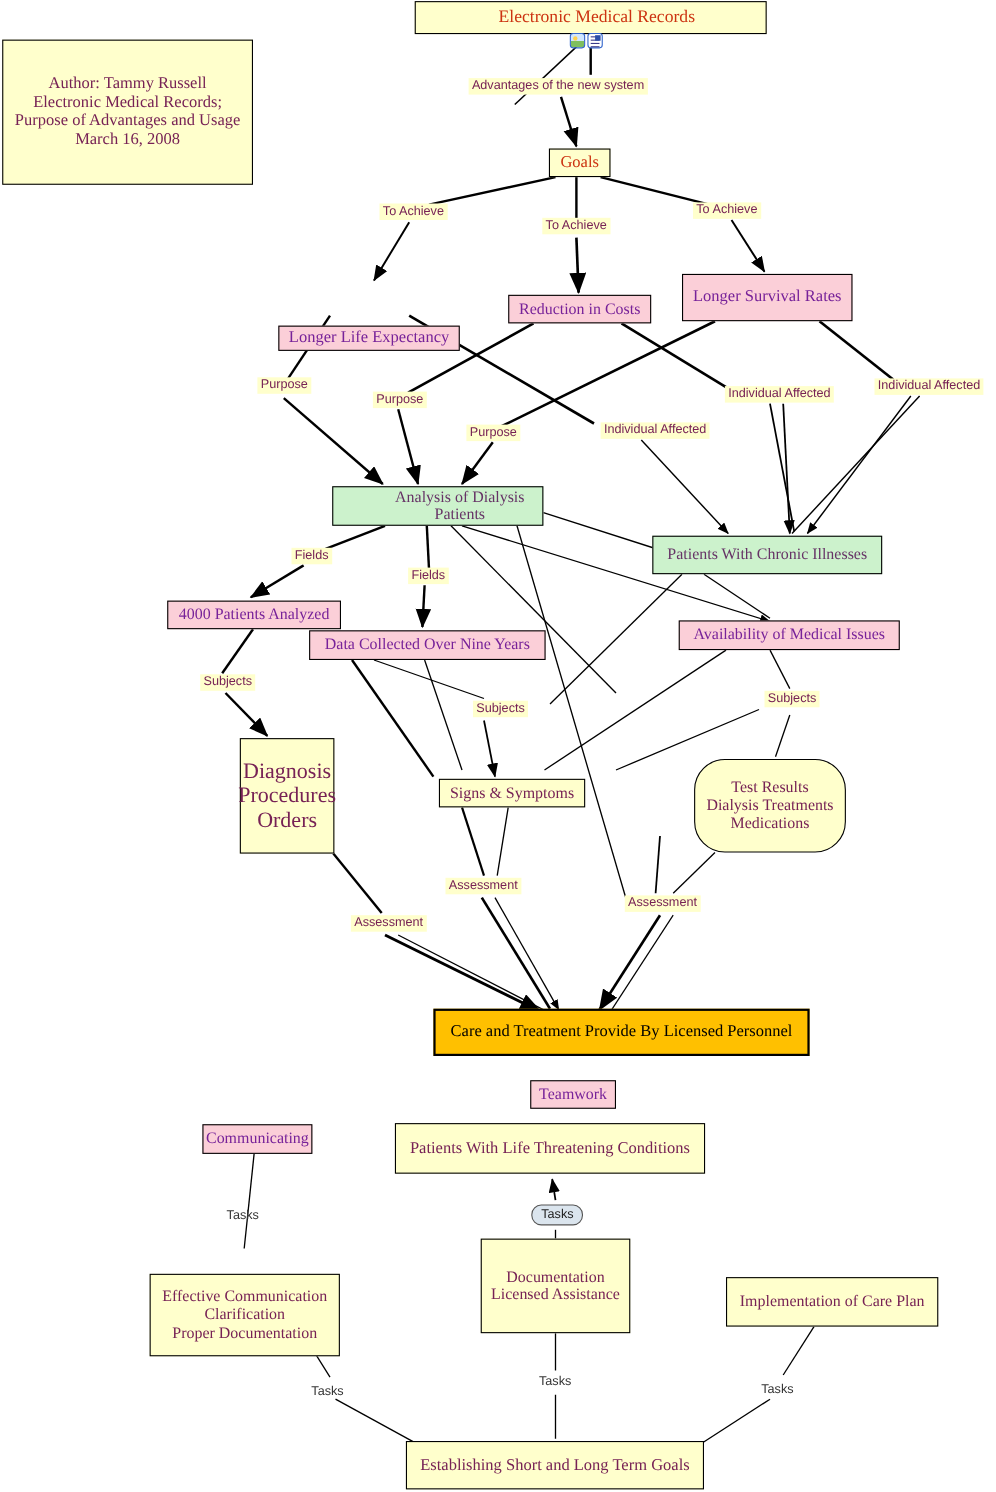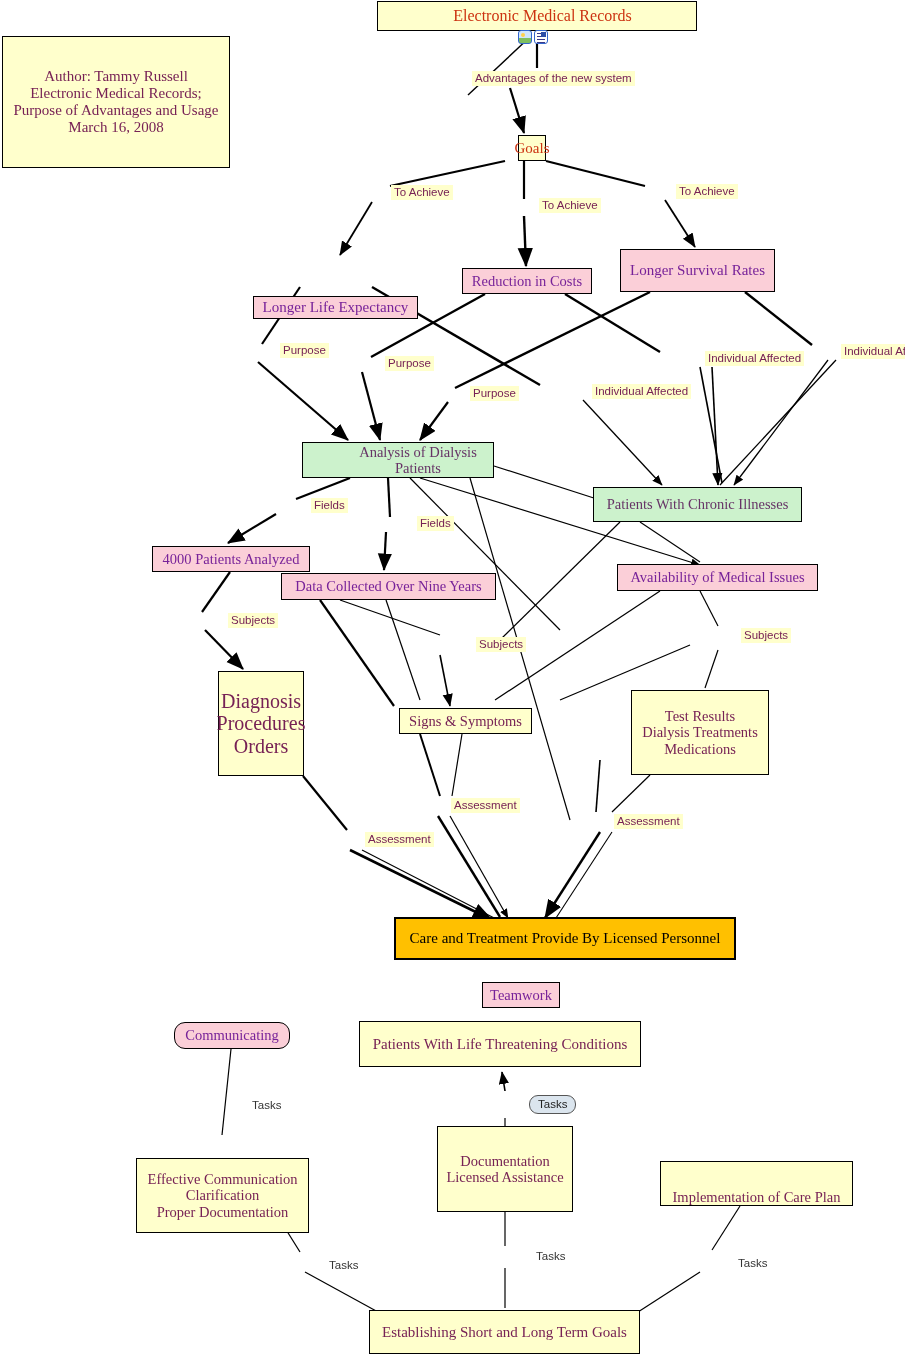--- a/index.html
+++ b/index.html
@@ -14,21 +14,21 @@
   .node .lines{display:block;}
   .n-yellow{background:#ffffcc;color:#772255;}
   .n-pink{background:#fbcfd8;color:#772299;}
   .n-green{background:#ccf2cc;color:#663366;}
   .n-orange{background:#ffc000;color:#000000;border:2px solid #000;margin-left:41px;}
   .n-title{background:#ffffcc;color:#cc3311;padding-left:11px;}
   .n-goals{background:#ffffcc;color:#cc3311;}
 
   .lbl{position:absolute;font-family:"Liberation Sans", sans-serif;
        font-size:11.5px;color:#772255;white-space:nowrap;
-       background:#ffffcc;padding:1px 3px;line-height:1.15;margin-left:46px;}
+       background:#ffffcc;padding:1px 3px;line-height:1.15;}
   .lbl.plain{background:transparent;color:#333333;}
   .lbl.sel{background:#dbe5ee;border:1px solid #555;border-radius:9px;
            padding:2px 8px;color:#222222;}
 
   .icons{position:absolute;display:flex;gap:2px;}
   .ic{width:14px;height:14px;border:1px solid #3366cc;border-radius:3px;
       background:#f3f3f3;position:relative;box-sizing:border-box;}
   .ic.img{background:linear-gradient(#cfe6ff 0 55%, #7fbf5f 55% 100%);}
   .ic.img:after{content:"";position:absolute;left:2px;top:2px;width:4px;height:4px;
       border-radius:50%;background:#ffd24d;}
@@ -148,21 +148,21 @@
 
   <div class="node n-yellow" style="left:2px;top:36px;width:228px;height:132px;font-size:15px;">
       <span class="lines" id="authornote">
         <div>Author:  Tammy Russell</div>
         <div>Electronic Medical Records;</div>
         <div>Purpose of Advantages and Usage</div>
         <div>March 16, 2008</div>
       </span>
     </div>
 
-  <div class="node n-goals" style="left:518px;top:135px;width:28px;height:26px;font-size:15px;">
+  <div class="node n-goals" style="left:499px;top:135px;width:56px;height:26px;font-size:15px;">
       <span>Goals</span>
     </div>
 
   <div class="node n-pink" style="left:253px;top:257px;width:165px;height:23px;font-size:15px;margin-top:39px;">
       <span>Longer Life Expectancy</span>
     </div>
   <div class="node n-pink" style="left:462px;top:268px;width:130px;height:26px;font-size:14.5px;">
       <span>Reduction in Costs</span>
     </div>
   <div class="node n-pink" style="left:620px;top:249px;width:155px;height:43px;font-size:15px;">
@@ -189,56 +189,56 @@
   <div class="node n-yellow" style="left:218px;top:671px;width:86px;height:105px;font-size:20px;">
       <span class="lines" id="diagnosisTxt">
         <div>Diagnosis</div>
         <div>Procedures</div>
         <div>Orders</div>
       </span>
     </div>
   <div class="node n-yellow" style="left:399px;top:708px;width:133px;height:26px;font-size:14.5px;">
       <span>Signs &amp; Symptoms</span>
     </div>
-  <div class="node n-yellow" style="left:631px;top:690px;width:138px;height:85px;font-size:14.5px;">
+  <div class="node n-yellow" style="left:631px;top:690px;width:138px;height:85px;font-size:14.5px;border-radius:28px;">
       <span class="lines" id="testResTxt">
         <div>Test Results</div>
         <div>Dialysis Treatments</div>
         <div>Medications</div>
       </span>
     </div>
 
   <div class="node n-orange" style="left:353px;top:917px;width:342px;height:43px;font-size:15px;">
       <span>Care and Treatment Provide By Licensed Personnel</span>
     </div>
 
   <div class="node n-pink" style="left:482px;top:982px;width:78px;height:26px;font-size:14.5px;">
       <span>Teamwork</span>
     </div>
-  <div class="node n-pink" style="left:174px;top:1022px;width:116px;height:27px;font-size:14.5px;border-radius:11px;">
+  <div class="node n-pink" style="left:184px;top:1022px;width:100px;height:27px;font-size:14.5px;">
       <span>Communicating</span>
     </div>
   <div class="node n-yellow" style="left:359px;top:1021px;width:282px;height:46px;font-size:15px;">
       <span>Patients With Life Threatening Conditions</span>
     </div>
 
   <div class="node n-yellow" style="left:136px;top:1137px;width:173px;height:75px;font-size:14.5px;margin-top:21px;">
       <span class="lines" id="effTxt">
         <div>Effective Communication</div>
         <div>Clarification</div>
         <div>Proper Documentation</div>
       </span>
     </div>
   <div class="node n-yellow" style="left:437px;top:1126px;width:136px;height:86px;font-size:14.5px;">
       <span class="lines" id="docTxt">
         <div>Documentation</div>
         <div>Licensed Assistance</div>
       </span>
     </div>
-  <div class="node n-yellow" style="left:660px;top:1161px;width:193px;height:45px;font-size:14.5px;align-items:flex-end;">
+  <div class="node n-yellow" style="left:660px;top:1161px;width:193px;height:45px;font-size:14.5px;">
       <span>Implementation of Care Plan</span>
     </div>
   <div class="node n-yellow" style="left:369px;top:1310px;width:271px;height:44px;font-size:15px;">
       <span>Establishing Short and Long Term Goals</span>
     </div>
 
   <div class="lbl" style="left:426px;top:71px;"><span>Advantages of the new system</span></div>
   <div class="lbl" style="left:345px;top:185px;"><span>To Achieve</span></div>
   <div class="lbl" style="left:493px;top:198px;"><span>To Achieve</span></div>
   <div class="lbl" style="left:630px;top:184px;"><span>To Achieve</span></div>

